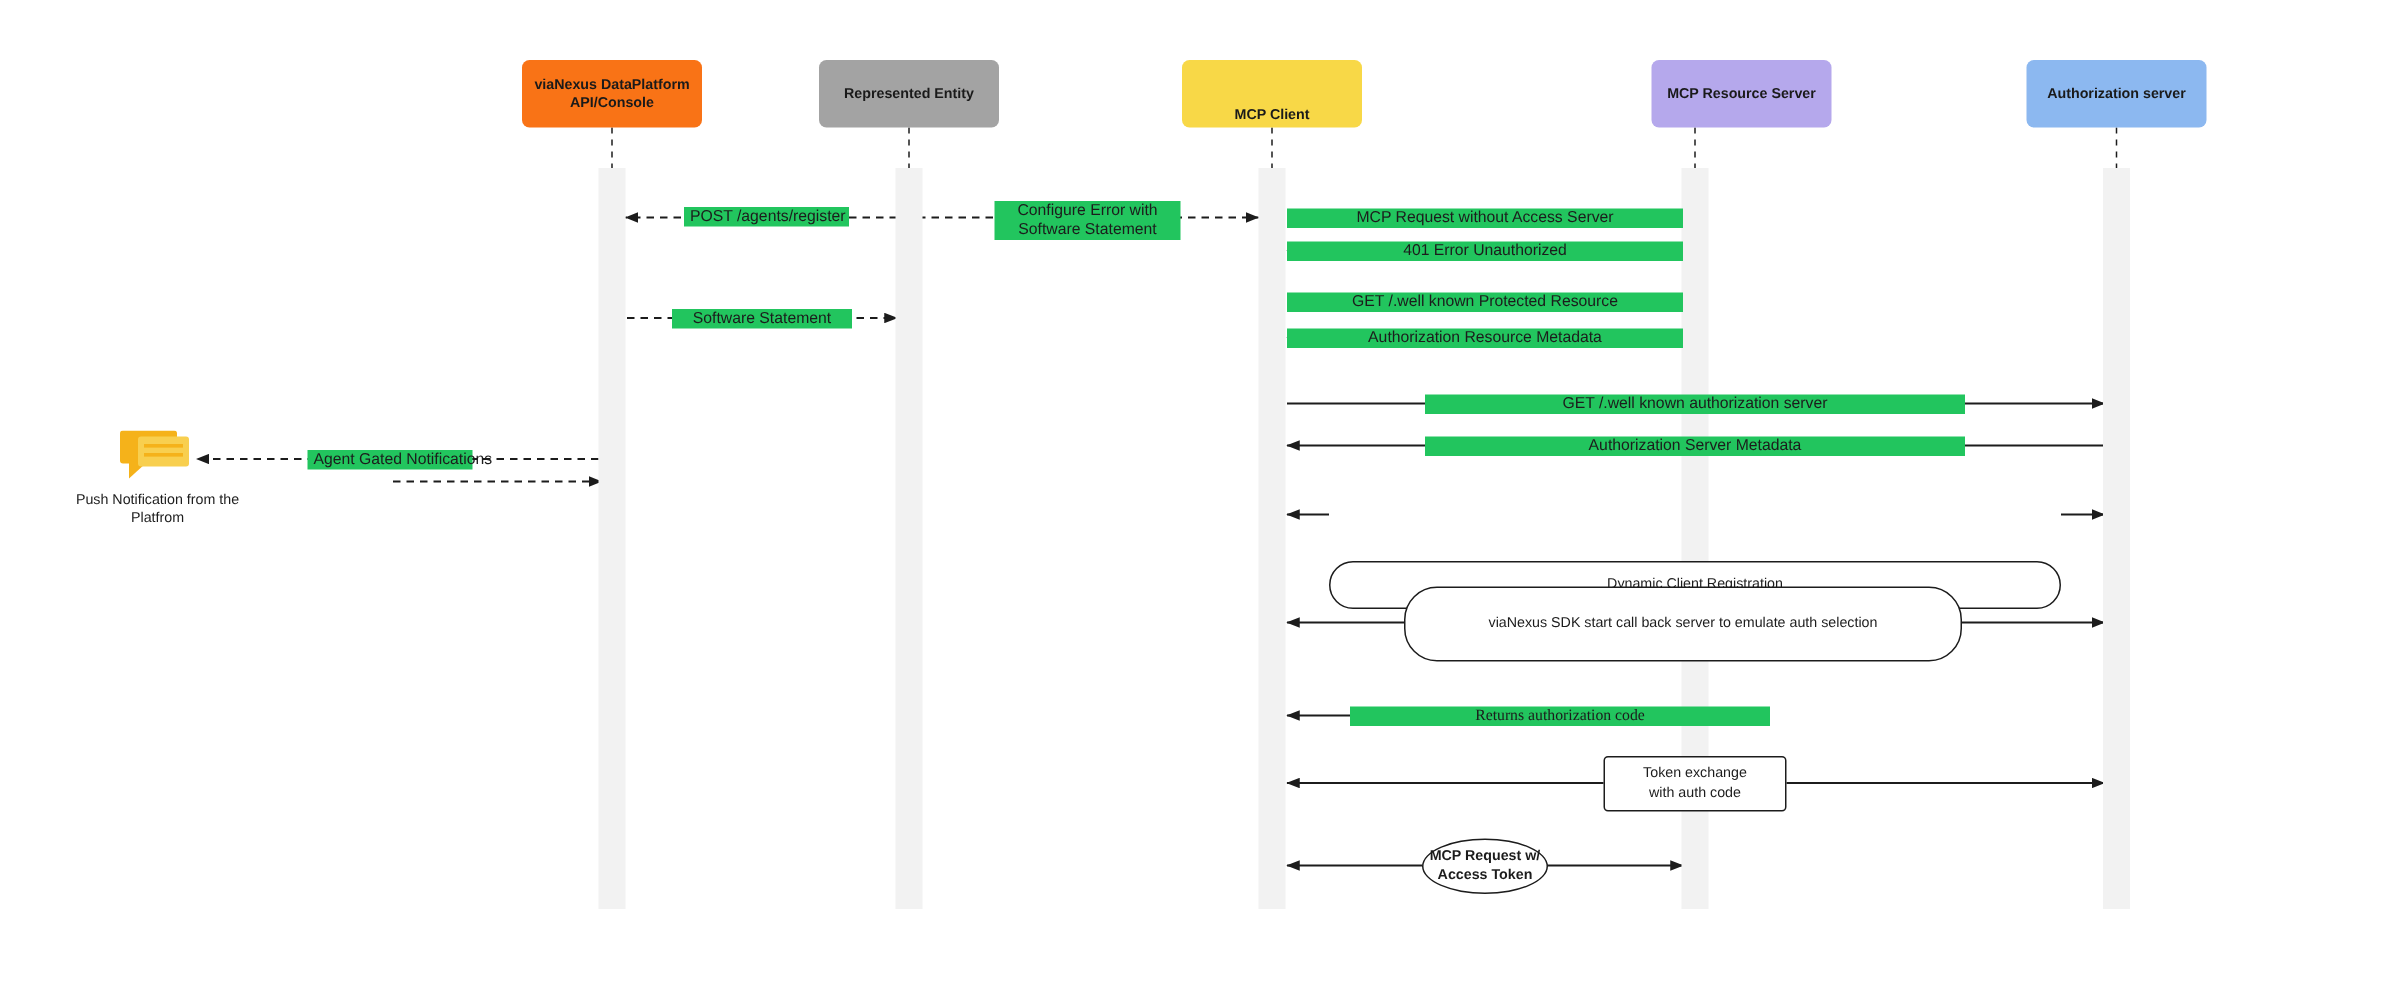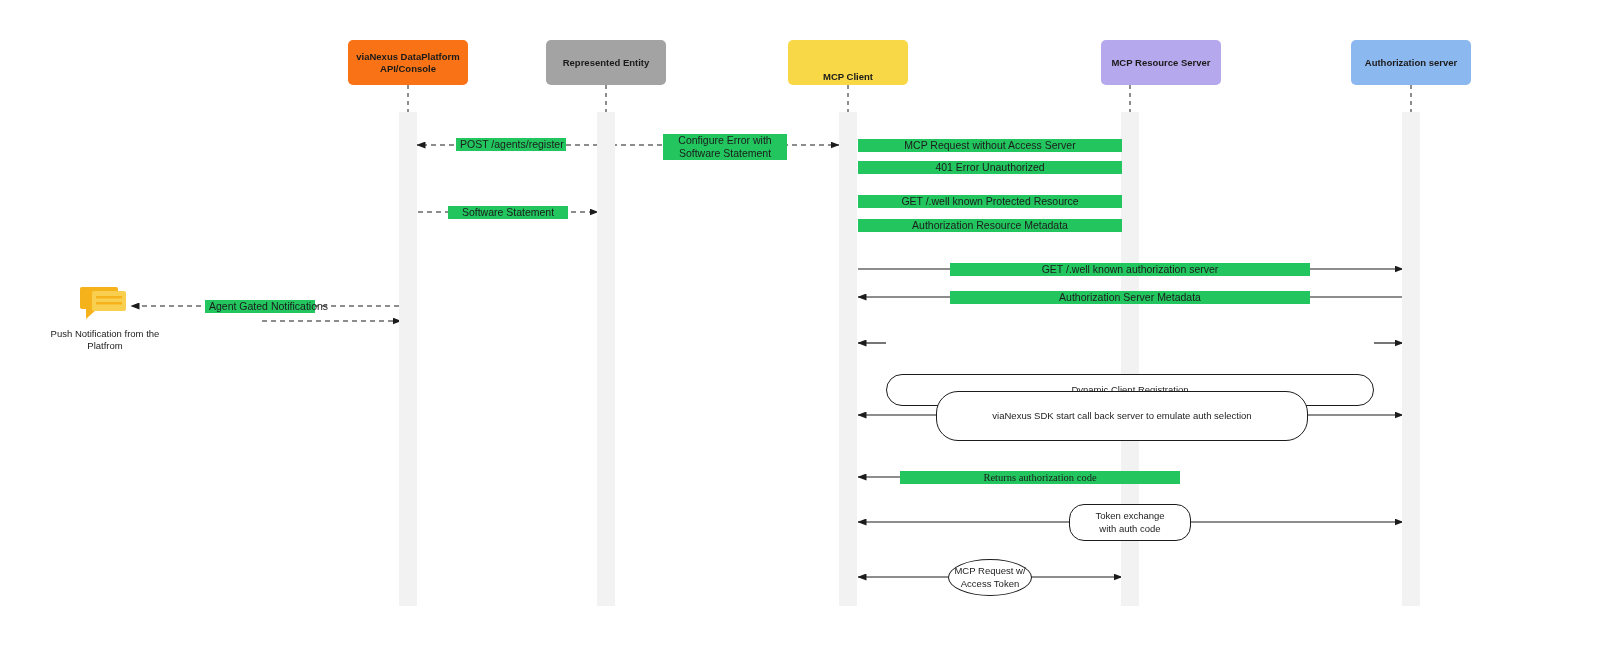--- a/index.html
+++ b/index.html
@@ -68,21 +68,21 @@
     text-align: center;
     border: 1.3px solid #1c1c1c;
     background: #ffffff;
     color: #1c1c1c;
     font-size: 9.5px;
     line-height: 1.3;
     box-sizing: border-box;
   }
   .note-round { border-radius: 22px; }
   .note-rect  { border-radius: 3px; }
-  .note-ellipse { border-radius: 50%; }
+  .note-ellipse { border-radius: 50%; font-weight: bold; }
   .push-icon {
     position: absolute;
   }
   .push-caption {
     position: absolute;
     font-size: 9.5px;
     color: #1c1c1c;
     text-align: center;
     line-height: 1.3;
     width: 140px;
@@ -184,21 +184,21 @@
   <div class="msg-label" id="lbl-m10" style="left: 900px; top: 471px; width: 280px; font-family: Liberation Serif, serif;">
     <span>Returns authorization code</span>
   </div>
 
   <div class="note-box note-round" id="note-0" style="left: 886px; top: 327px; width: 488px; height: 32px; margin-top: 47px;">
     <span>Dynamic Client Registration</span>
   </div>
   <div class="note-box note-round" id="note-1" style="left: 936px; top: 391px; width: 372px; height: 50px;">
     <span>viaNexus SDK start call back server to emulate auth selection</span>
   </div>
-  <div class="note-box note-rect" id="note-2" style="left: 1069px; top: 504px; width: 122px; height: 37px; border-radius: 15px;">
+  <div class="note-box note-rect" id="note-2" style="left: 1069px; top: 504px; width: 122px; height: 37px;">
     <div>
       <div>Token exchange</div>
       <div>with auth code</div>
     </div>
   </div>
   <div class="note-box note-ellipse" id="note-3" style="left: 948px; top: 559px; width: 84px; height: 37px;">
     <div>
       <div>MCP Request w/</div>
       <div>Access Token</div>
     </div>

